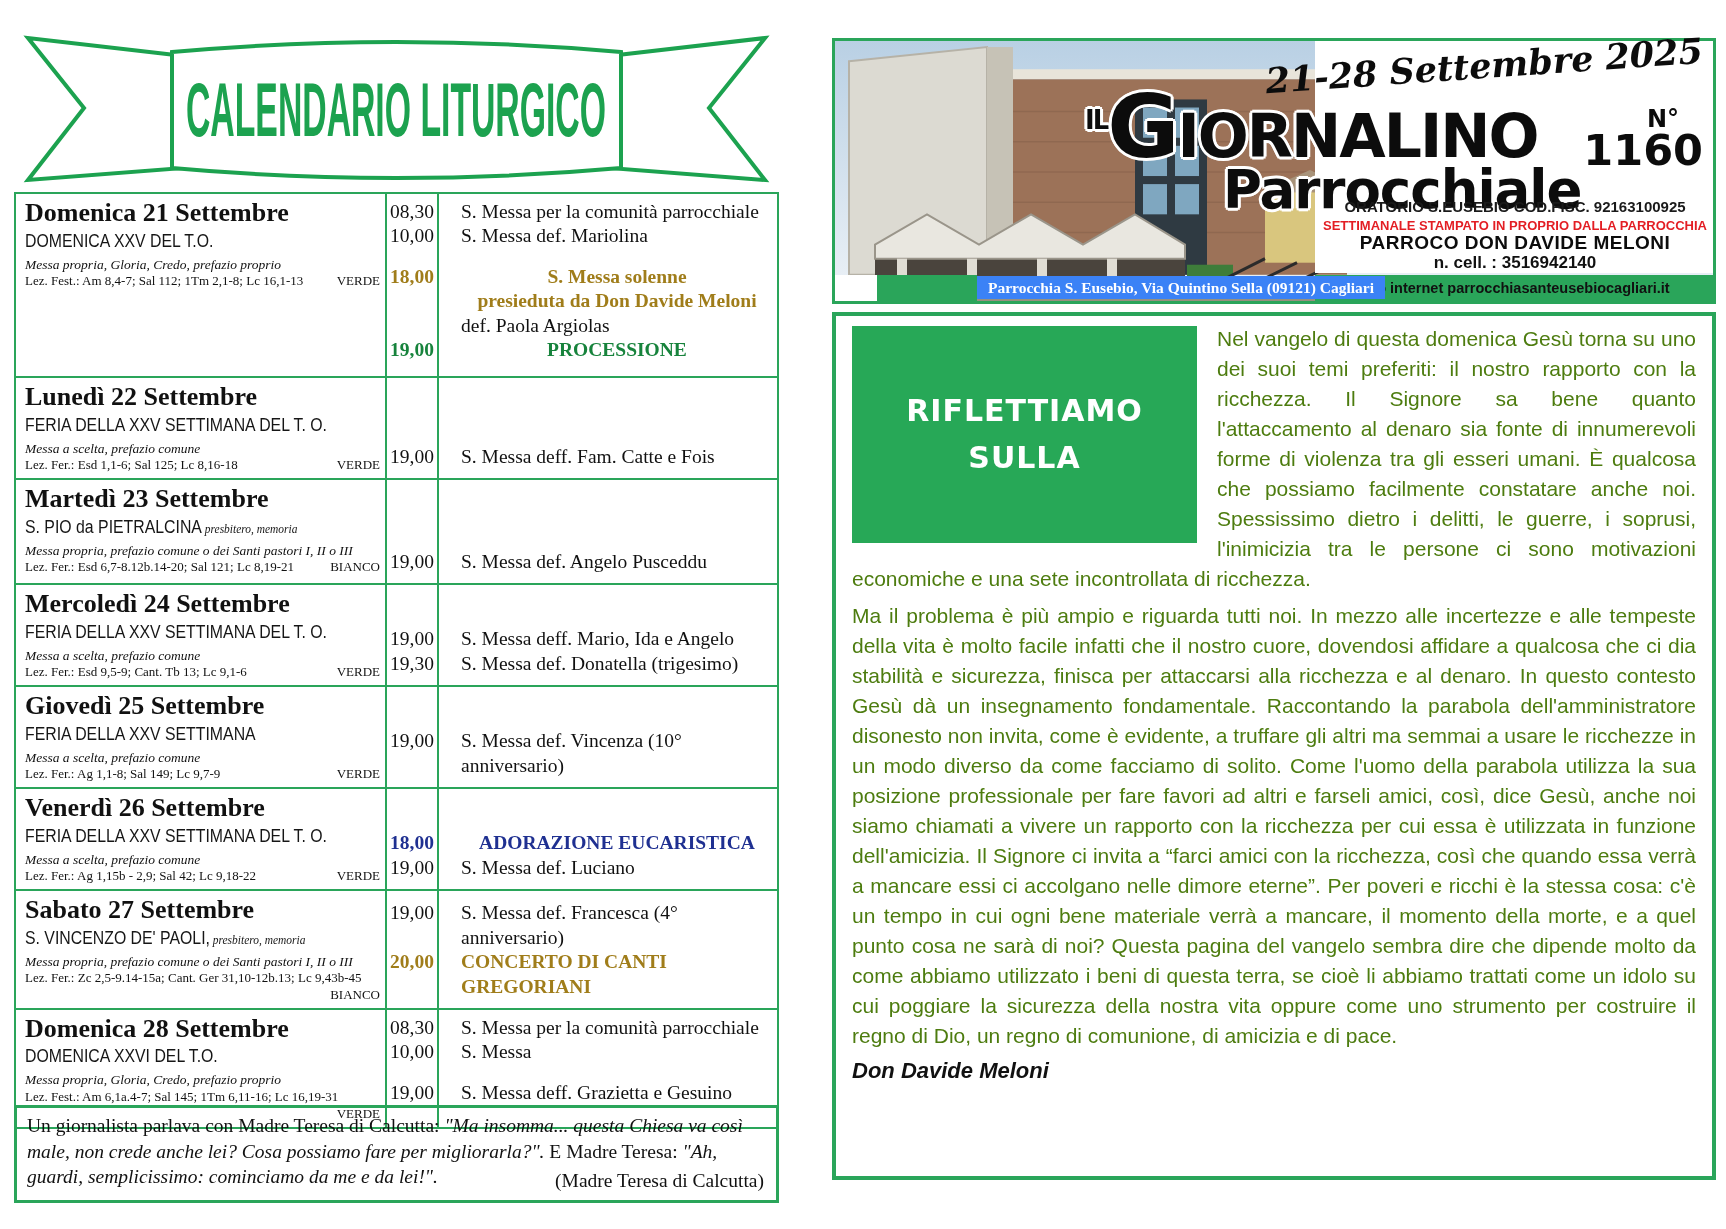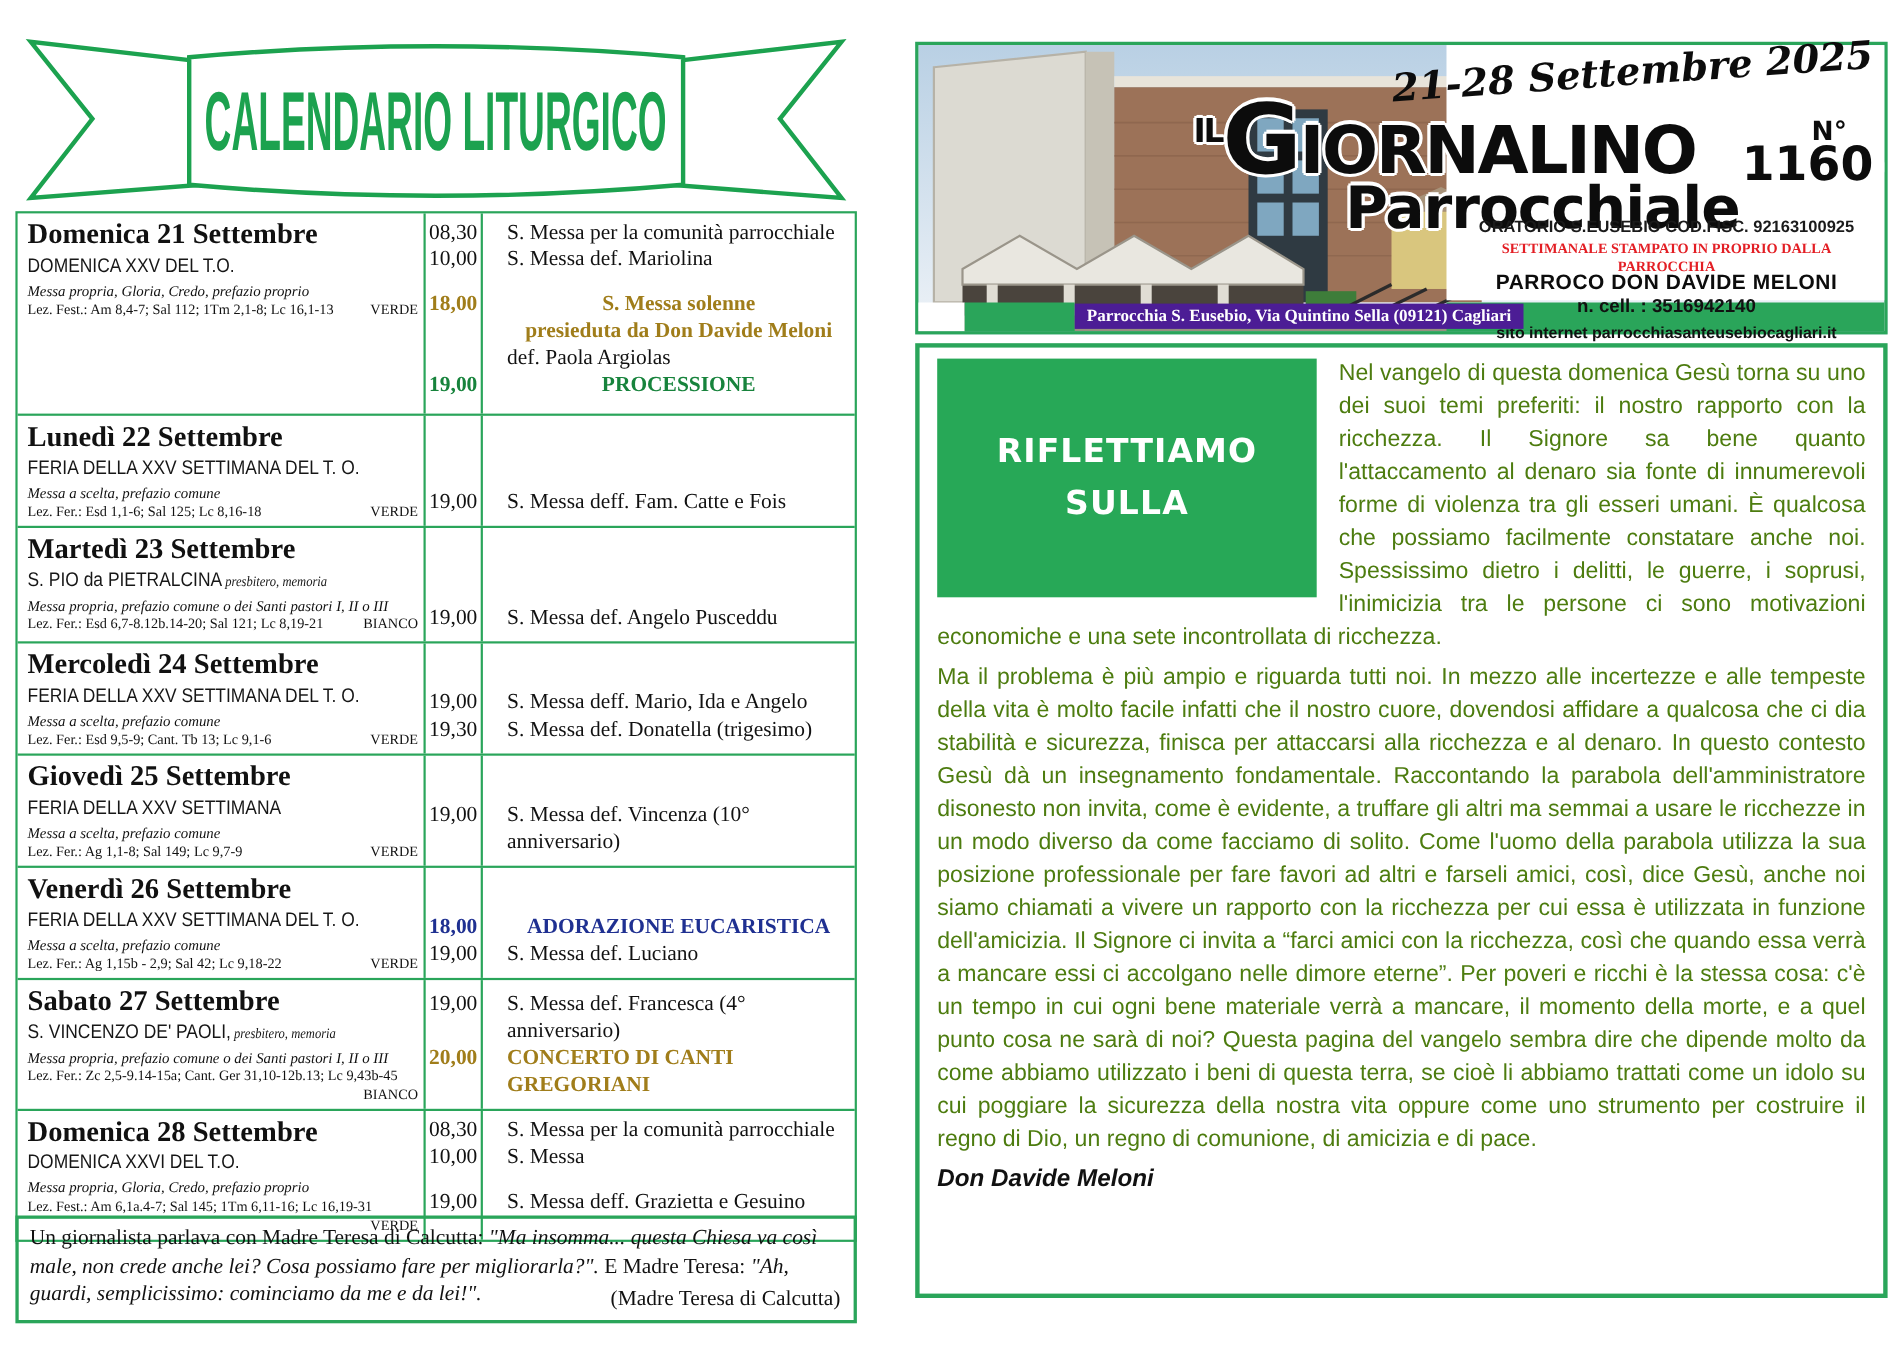--- a/index.html
+++ b/index.html
@@ -56,43 +56,43 @@
   #quote .attribution{position:absolute;right:12px;bottom:6px;font-style:normal;}
 
   
   #mast{position:absolute;left:832px;top:38px;width:884px;height:266px;
         border:3px solid #2aa55a;box-sizing:border-box;background:#cfe0ee;}
   #mast .photo{position:absolute;left:0;top:0;width:100%;height:100%;}
   .white-panel{position:absolute;right:0;top:0;width:398px;height:232px;background:#fff;}
   .green-strip-right{position:absolute;right:0;bottom:0;width:398px;height:26px;background:#2aa55a;}
   .white-corner{position:absolute;left:0;bottom:0;width:42px;height:26px;background:#fff;}
   .green-patch{position:absolute;left:42px;bottom:0;width:100px;height:26px;background:#2aa55a;}
-  .caption-bar{position:absolute;left:142px;bottom:2px;width:408px;height:23px;background:#4c1d95;
+  .caption-bar{position:absolute;left:142px;bottom:2px;width:408px;height:23px;background:#3b82f6;
                color:#fff;font-weight:bold;font-size:15.5px;text-align:center;line-height:23px;
                font-family:"Liberation Serif",serif;white-space:nowrap;overflow:hidden;}
   .halo{color:#0c0c0c;text-shadow:-3px 0 0 #fff,3px 0 0 #fff,0 -3px 0 #fff,0 3px 0 #fff,
         -2px -2px 0 #fff,2px 2px 0 #fff,-2px 2px 0 #fff,2px -2px 0 #fff;}
   .date-range{position:absolute;right:10px;top:4px;font-family:"DejaVu Serif",serif;
               font-style:italic;font-weight:bold;font-size:35px;transform:rotate(-4deg);
               white-space:nowrap;color:#0c0c0c;}
   .title-line{position:absolute;left:250px;top:34px;font-family:"DejaVu Sans",sans-serif;
               font-weight:bold;letter-spacing:-2px;white-space:nowrap;}
-  .title-il{font-size:30px;vertical-align:28px;}
+  .title-il{font-size:26px;vertical-align:28px;}
   .title-g{font-size:88px;}
   .title-rest{font-size:60px;}
   .issue-no{position:absolute;right:34px;top:64px;font-family:"DejaVu Sans",sans-serif;
             font-weight:bold;font-size:24px;color:#0c0c0c;}
   .issue-num{position:absolute;right:10px;top:84px;font-family:"DejaVu Sans",sans-serif;
              font-weight:bold;font-size:43px;color:#0c0c0c;}
   .subtitle{position:absolute;left:388px;top:118px;font-family:"DejaVu Sans",sans-serif;
             font-weight:bold;font-size:53px;letter-spacing:-1px;white-space:nowrap;}
   .mast-info{position:absolute;right:4px;top:157px;width:388px;text-align:center;
              font-family:"Liberation Sans",sans-serif;line-height:1.2;}
   .mi-oratorio{font-weight:bold;font-size:15px;color:#1a1a1a;}
-  .mi-weekly{font-weight:bold;font-size:13px;color:#e31e24;margin-top:2px;font-family:Liberation Serif, serif;}
+  .mi-weekly{font-weight:bold;font-size:13px;color:#e31e24;margin-top:2px;}
   .mi-parroco{font-weight:bold;font-size:19px;color:#0c0c0c;margin-top:-2px;letter-spacing:0.5px;}
   .mi-phone{font-weight:bold;font-size:17px;margin-top:-1px;}
   .mi-site{font-weight:bold;font-size:14.5px;margin-top:6px;}
 
   #article{position:absolute;left:832px;top:312px;width:884px;height:868px;
            border:4px solid #2aa55a;box-sizing:border-box;padding:8px 16px 6px 16px;
            font-family:"Liberation Sans",sans-serif;}
   .title-green{float:left;width:345px;height:217px;background:#27a857;color:#fff;
                margin:2px 20px 12px 0;display:flex;flex-direction:column;justify-content:center;
                align-items:center;font-family:"DejaVu Sans",sans-serif;font-weight:bold;

